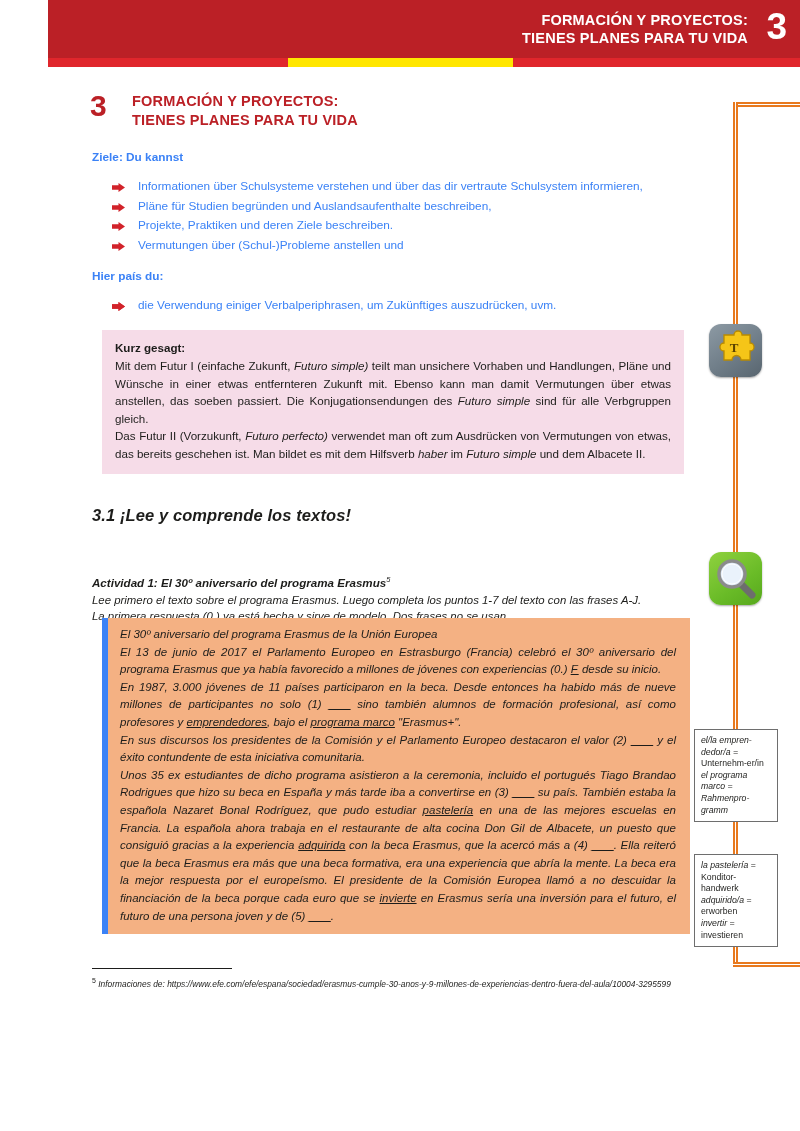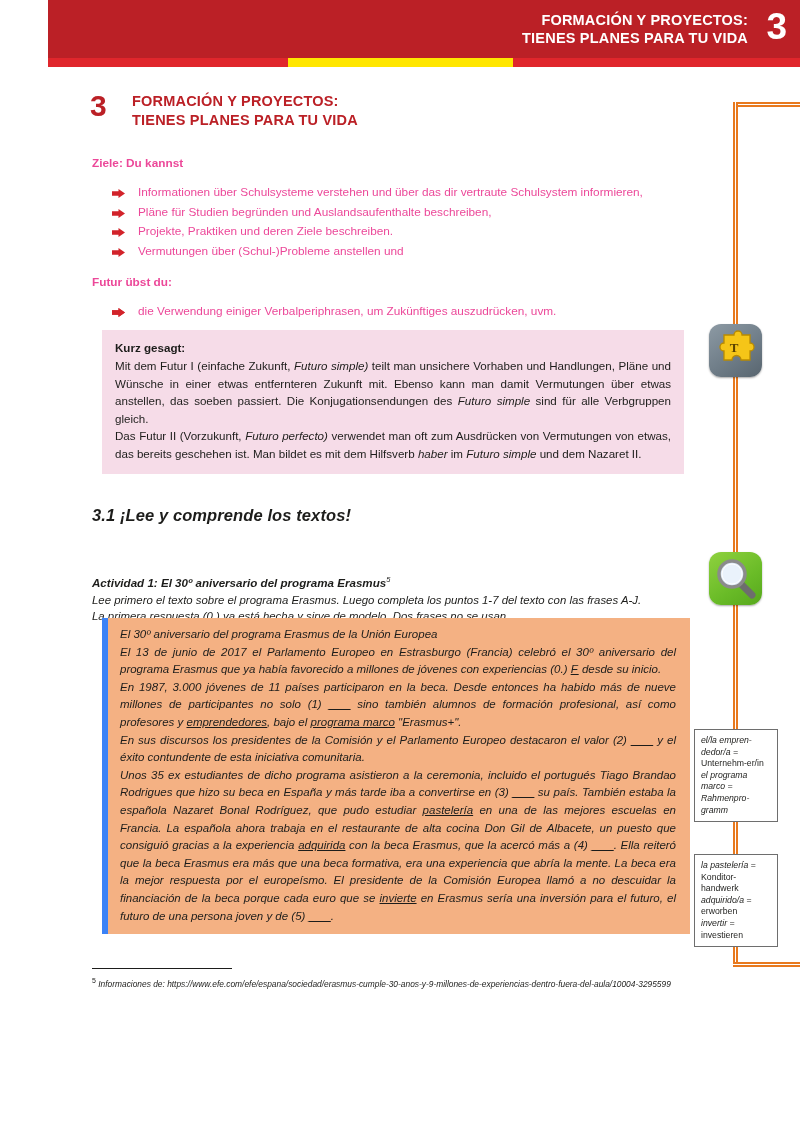--- a/index.html
+++ b/index.html
@@ -133,23 +133,23 @@
     top: 552px;
     background: linear-gradient(145deg, #8fd13f 0%, #69bb27 60%, #57a81d 100%);
     box-shadow: 0 1px 2px rgba(0,0,0,.35);
   }
   .side-icon svg { display:block; }
 
   
   .goals {
     position: absolute;
     left: 92px;
-    top: 156px;
+    top: 150px;
     width: 590px;
-    color: #ec4899;
+    color: #3b82f6;
   }
   .goals h3 {
     margin: 0 0 4px 0;
     font-size: 11.8px;
     font-weight: bold;
     line-height: 15px;
   }
   .goals h3.second { margin-top: 14px; }
   ul.bullets {
     list-style: none;
@@ -429,40 +429,40 @@
         <span>Projekte, Praktiken und deren Ziele beschreiben.</span>
       </li>
       <li>
         <svg class="arrow-bullet" viewBox="0 0 13 9">
             <path d="M0 2.2 h6.5 V0 L13 4.5 L6.5 9 V6.8 H0 Z" fill="#d2232a"></path>
           </svg>
         <span>Vermutungen über (Schul-)Probleme anstellen und</span>
       </li>
     </ul>
 
-    <h3 class="second">Futur übst du:</h3>
+    <h3 class="second">Hier país du:</h3>
     <ul class="bullets">
       <li>
         <svg class="arrow-bullet" viewBox="0 0 13 9">
             <path d="M0 2.2 h6.5 V0 L13 4.5 L6.5 9 V6.8 H0 Z" fill="#d2232a"></path>
           </svg>
       </li>
       <li>
         <svg class="arrow-bullet" viewBox="0 0 13 9">
             <path d="M0 2.2 h6.5 V0 L13 4.5 L6.5 9 V6.8 H0 Z" fill="#d2232a"></path>
           </svg>
         <span>die Verwendung einiger Verbalperiphrasen, um Zukünftiges auszudrücken, uvm.</span>
       </li>
     </ul>
   </div>
 
   <div class="pink-box">
     <div class="bx-title">Kurz gesagt:</div>
     <p><span>Mit dem Futur I (einfache Zukunft, </span><i>Futuro simple)</i><span> teilt man unsichere Vorhaben und Handlungen, Pläne und Wünsche in einer etwas entfernteren Zukunft mit. Ebenso kann man damit Vermutungen über etwas anstellen, das soeben passiert. Die Konjugationsendungen des </span><i>Futuro simple</i><span> sind für alle Verbgruppen gleich.</span></p>
-    <p><span>Das Futur II (Vorzukunft, </span><i>Futuro perfecto)</i><span> verwendet man oft zum Ausdrücken von Vermutungen von etwas, das bereits geschehen ist. Man bildet es mit dem Hilfsverb </span><i>haber</i><span> im </span><i>Futuro simple</i><span> und dem Nazaret II.</span></p>
+    <p><span>Das Futur II (Vorzukunft, </span><i>Futuro perfecto)</i><span> verwendet man oft zum Ausdrücken von Vermutungen von etwas, das bereits geschehen ist. Man bildet es mit dem Hilfsverb </span><i>haber</i><span> im </span><i>Futuro simple</i><span> und dem Albacete II.</span></p>
   </div>
 
   <div class="sec-heading">3.1 ¡Lee y comprende los textos!</div>
 
   <div class="act-block">
     <div class="act-title"><span>Actividad 1: El 30º aniversario del programa Erasmus</span><sup>5</sup></div>
     <div class="act-desc">
       <div>Lee primero el texto sobre el programa Erasmus. Luego completa los puntos 1-7 del texto con las frases A-J.</div>
       <div>La primera respuesta (0.) ya está hecha y sirve de modelo. Dos frases no se usan.</div>
     </div>

